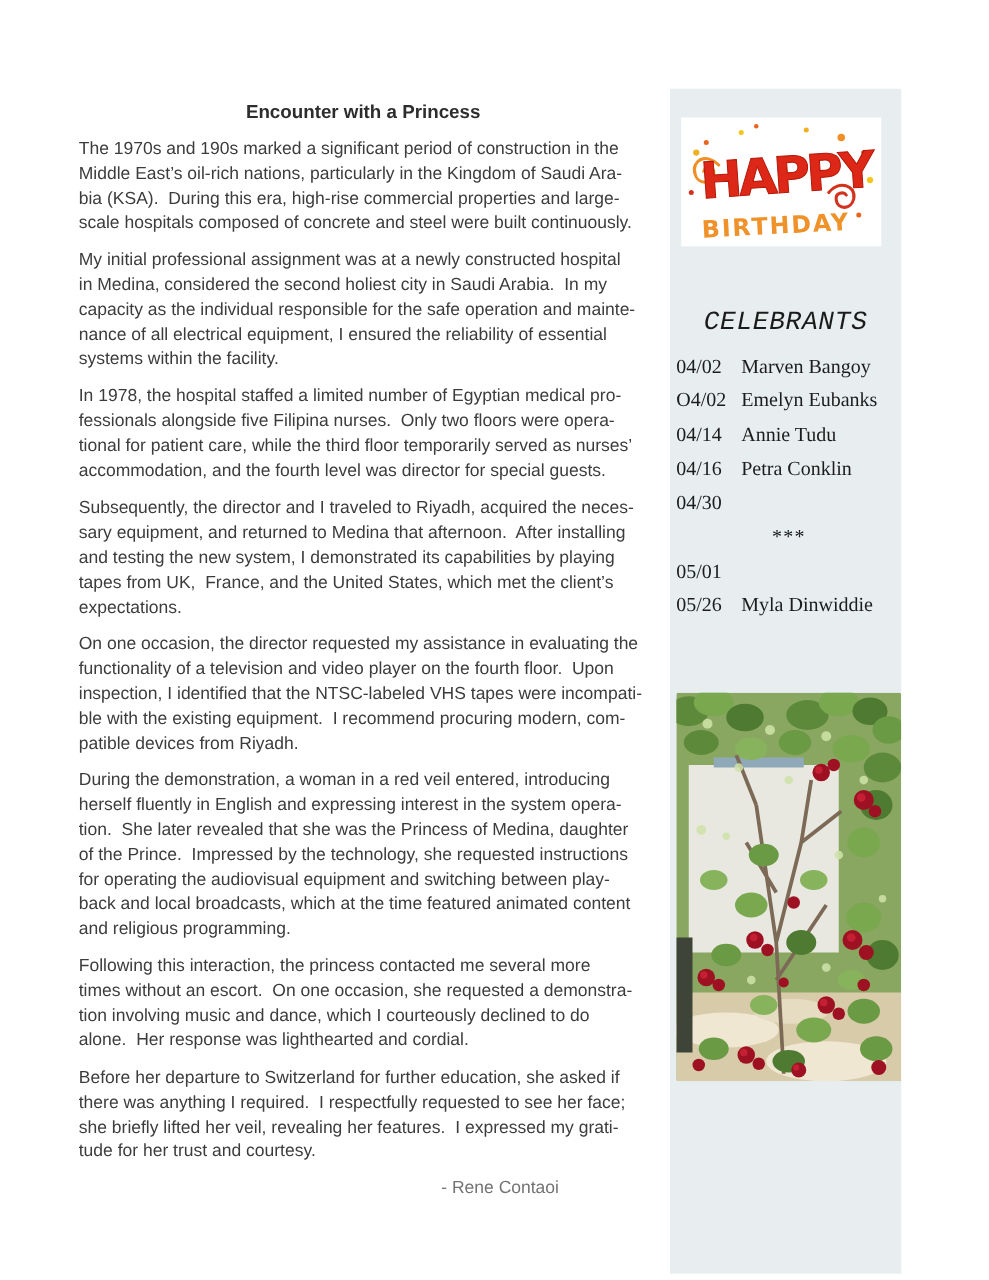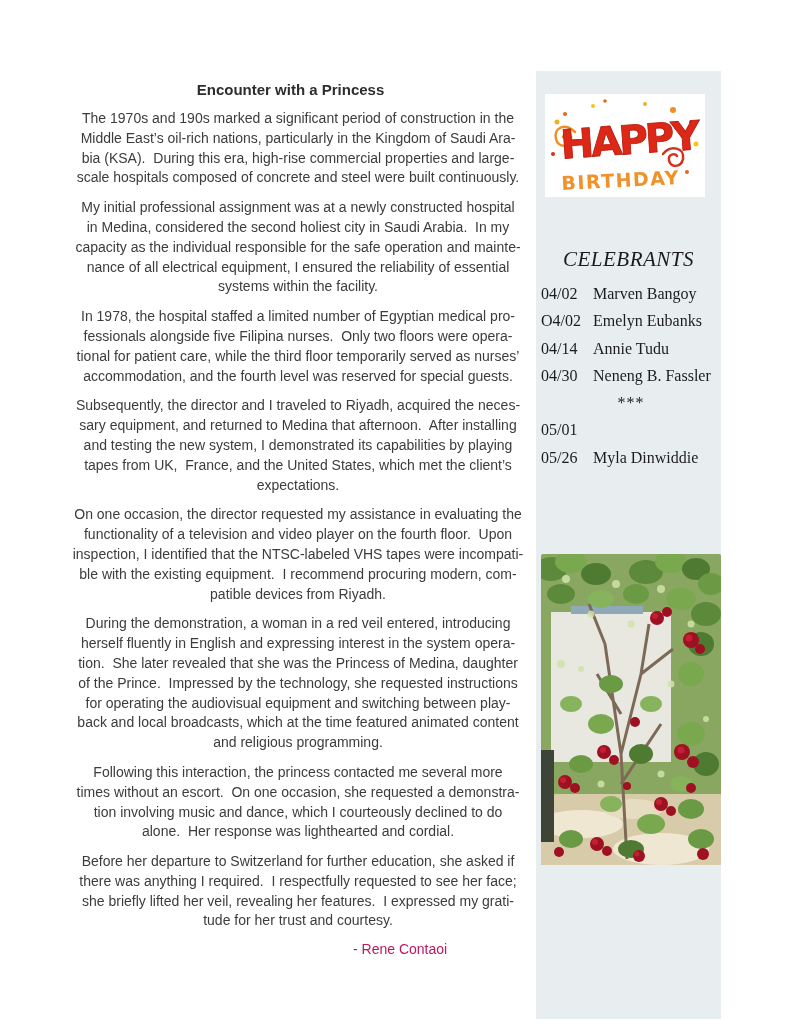--- a/index.html
+++ b/index.html
@@ -8,38 +8,38 @@
     font-family:"Liberation Sans",sans-serif;overflow:hidden;
   }
   
   .article{position:absolute;left:63px;top:82px;width:470px;}
   .article h1{
     margin:0 0 11px 0;width:455px;text-align:center;
     font-size:15px;line-height:16px;font-weight:bold;color:#2d2d2d;
   }
   .para{
     margin:0 0 10px 0;white-space:pre-wrap;
-    font-size:14px;line-height:19.8px;color:#3c3c3c;text-align:center;
+    font-size:14px;line-height:19.8px;color:#3c3c3c;
   }
   .signature{
     margin-top:2px;margin-left:290px;
-    font-size:14px;color:#be185d;
+    font-size:14px;color:#737373;
   }
   
   .sidebar{
     position:absolute;left:536px;top:71px;width:185px;height:948px;
     background:#e8eef0;
   }
   .bday-card{
     position:absolute;left:9px;top:23px;width:160px;height:103px;background:#ffffff;
   }
   .bday-card svg{display:block;width:160px;height:103px;}
   .cel-heading{
     position:absolute;left:0;top:176px;width:185px;margin:0;text-align:center;
-    font-family:Liberation Serif, serif;font-style:italic;font-weight:normal;
+    font-family:Liberation Mono, monospace;font-style:italic;font-weight:normal;
     font-size:21px;letter-spacing:0.5px;color:#1b1b1b;
   }
   .cel-list{
     position:absolute;left:5px;top:209px;width:180px;
     font-family:"Liberation Serif",serif;font-size:16px;color:#1c1c1c;
   }
   .cel-row{display:flex;line-height:27.3px;}
   .cel-date{width:52px;flex:0 0 52px;}
   .cel-name{flex:1;}
   .cel-divider{text-align:center;line-height:27.3px;letter-spacing:1px;}
@@ -59,21 +59,21 @@
 bia (KSA).  During this era, high-rise commercial properties and large-
 scale hospitals composed of concrete and steel were built continuously.</p>
   <p class="para">My initial professional assignment was at a newly constructed hospital
 in Medina, considered the second holiest city in Saudi Arabia.  In my
 capacity as the individual responsible for the safe operation and mainte-
 nance of all electrical equipment, I ensured the reliability of essential
 systems within the facility.</p>
   <p class="para">In 1978, the hospital staffed a limited number of Egyptian medical pro-
 fessionals alongside five Filipina nurses.  Only two floors were opera-
 tional for patient care, while the third floor temporarily served as nurses’
-accommodation, and the fourth level was reserved for special guests.</p>
+accommodation, and the fourth level was director for special guests.</p>
   <p class="para">Subsequently, the director and I traveled to Riyadh, acquired the neces-
 sary equipment, and returned to Medina that afternoon.  After installing
 and testing the new system, I demonstrated its capabilities by playing
 tapes from UK,  France, and the United States, which met the client’s
 expectations.</p>
   <p class="para">On one occasion, the director requested my assistance in evaluating the
 functionality of a television and video player on the fourth floor.  Upon
 inspection, I identified that the NTSC-labeled VHS tapes were incompati-
 ble with the existing equipment.  I recommend procuring modern, com-
 patible devices from Riyadh.</p>
@@ -128,22 +128,25 @@
     </div>
     <div class="cel-row">
       <span class="cel-date">O4/02</span>
       <span class="cel-name">Emelyn Eubanks</span>
     </div>
     <div class="cel-row">
       <span class="cel-date">04/14</span>
       <span class="cel-name">Annie Tudu</span>
     </div>
     <div class="cel-row">
+      <span class="cel-date">04/16</span>
+      <span class="cel-name">Petra Conklin</span>
+    </div>
+    <div class="cel-row">
       <span class="cel-date">04/30</span>
-      <span class="cel-name">Neneng B. Fassler</span>
     </div>
     <div class="cel-divider">***</div>
     <div class="cel-row">
       <span class="cel-date">05/01</span>
     </div>
     <div class="cel-row">
       <span class="cel-date">05/26</span>
       <span class="cel-name">Myla Dinwiddie</span>
     </div>
   </div>

